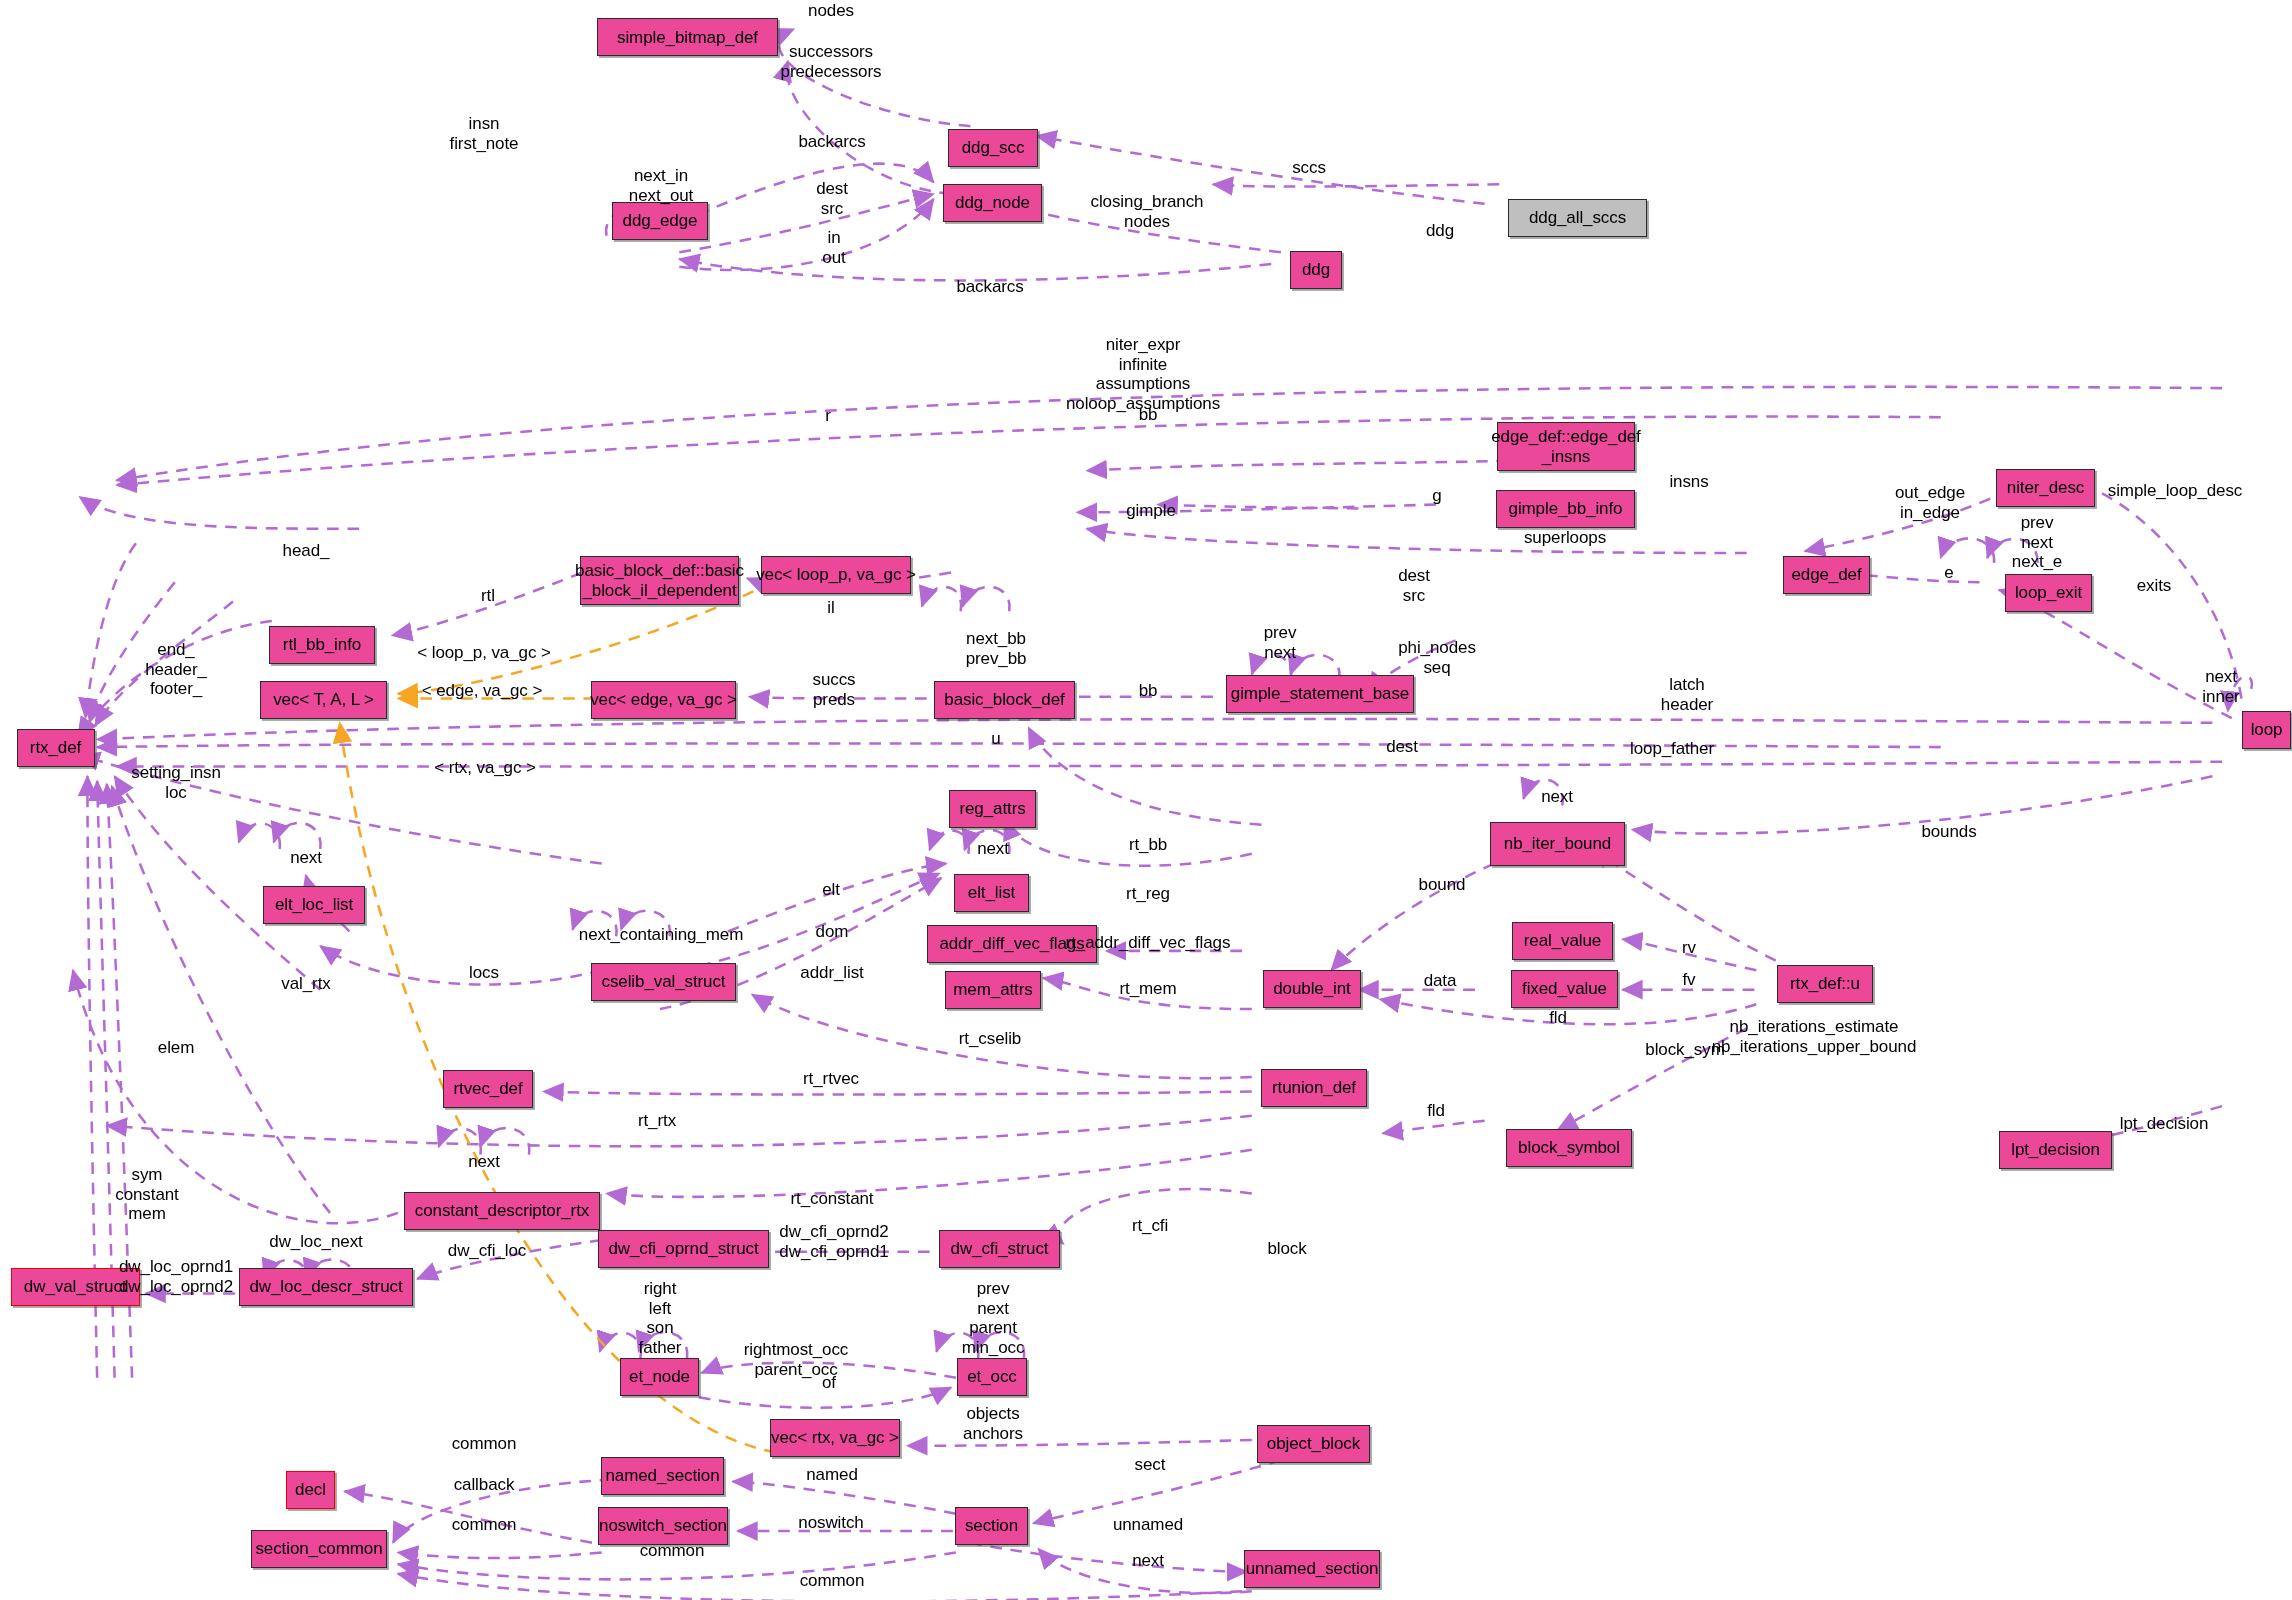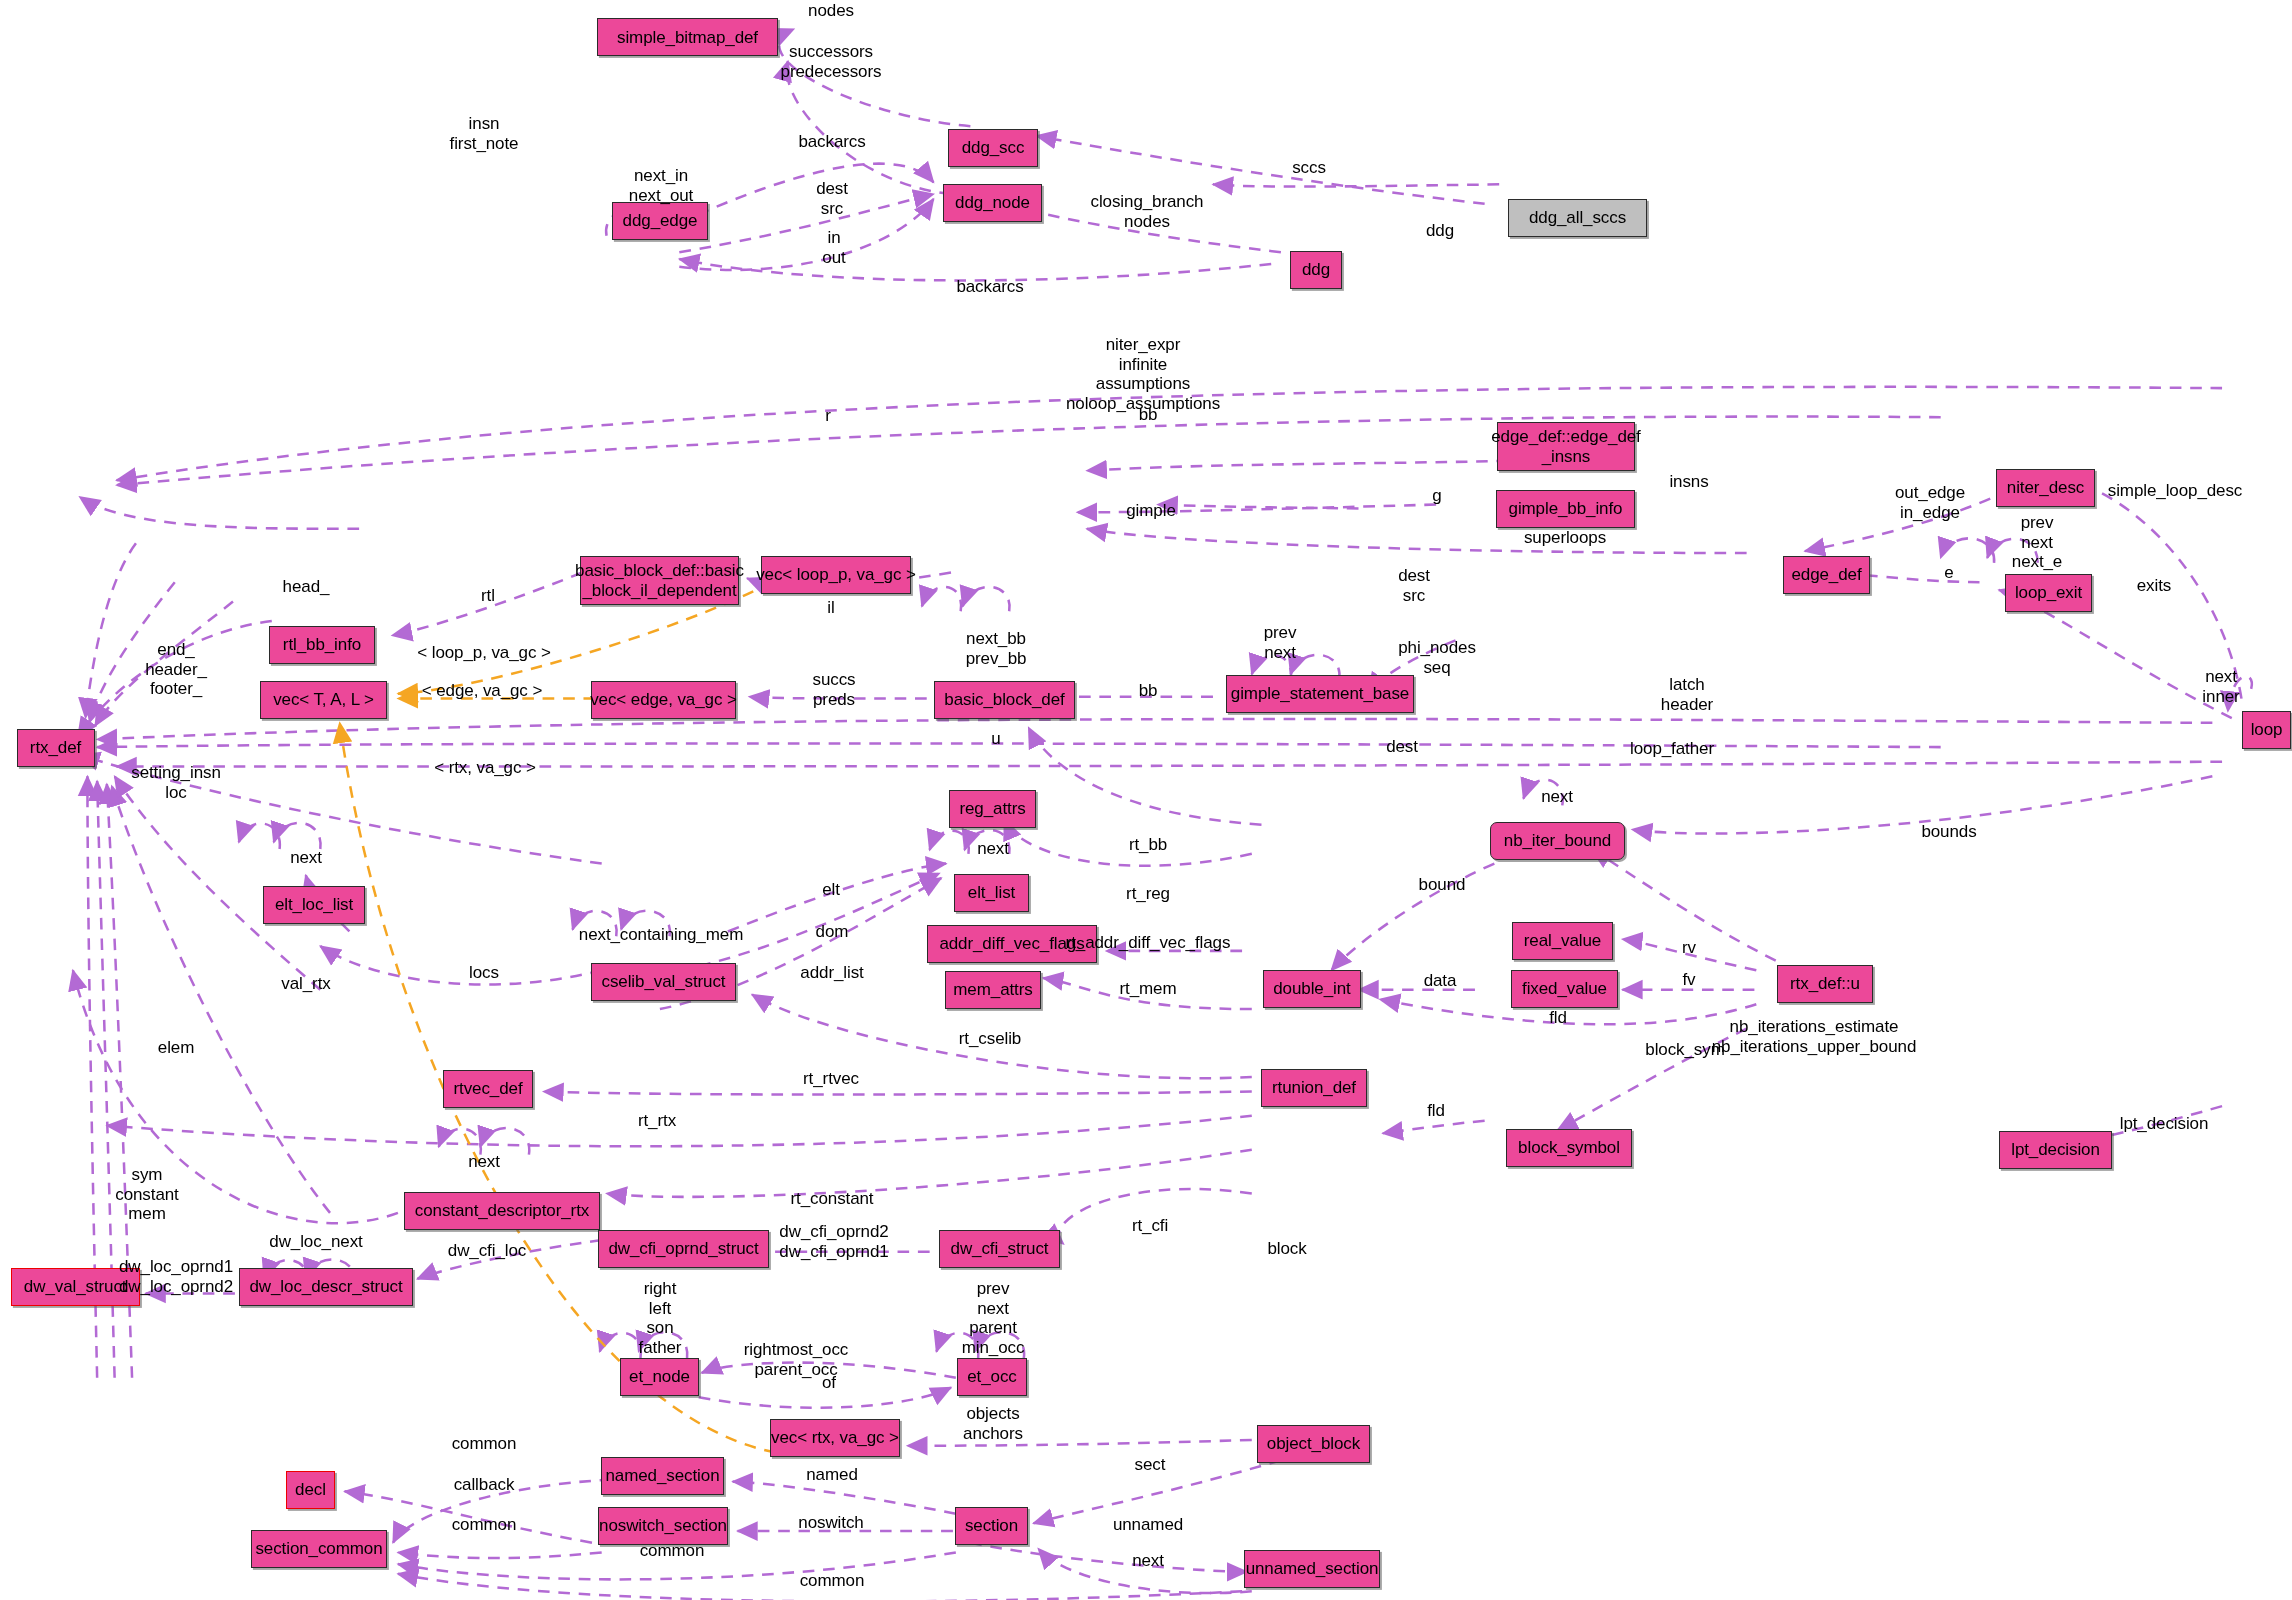--- a/index.html
+++ b/index.html
@@ -287,21 +287,21 @@
       <div class="node" style="left: 761px; top: 556px; width: 150px; height: 38px;">vec&lt; loop_p, va_gc &gt;</div>
       <div class="node" style="left: 1783px; top: 556px; width: 87px; height: 38px;">edge_def</div>
       <div class="node" style="left: 269px; top: 626px; width: 106px; height: 38px;">rtl_bb_info</div>
       <div class="node" style="left: 260px; top: 681px; width: 127px; height: 38px;">vec&lt; T, A, L &gt;</div>
       <div class="node" style="left: 591px; top: 681px; width: 145px; height: 38px;">vec&lt; edge, va_gc &gt;</div>
       <div class="node" style="left: 934px; top: 681px; width: 141px; height: 38px;">basic_block_def</div>
       <div class="node" style="left: 1226px; top: 675px; width: 188px; height: 38px;">gimple_statement_base</div>
       <div class="node" style="left: 2242px; top: 711px; width: 49px; height: 38px;">loop</div>
       <div class="node" style="left: 16.5px; top: 729px; width: 78px; height: 38px;">rtx_def</div>
       <div class="node" style="left: 949px; top: 790px; width: 87px; height: 38px;">reg_attrs</div>
-      <div class="node" style="left: 1490px; top: 822px; width: 135px; height: 38px; border-radius: 7px;">nb_iter_bound</div>
+      <div class="node" style="left: 1490px; top: 822px; width: 135px; height: 44px;">nb_iter_bound</div>
       <div class="node" style="left: 263px; top: 886px; width: 102px; height: 38px;">elt_loc_list</div>
       <div class="node" style="left: 954px; top: 874px; width: 75px; height: 38px;">elt_list</div>
       <div class="node" style="left: 1512px; top: 922px; width: 101px; height: 38px;">real_value</div>
       <div class="node" style="left: 927px; top: 925px; width: 170px; height: 38px;">addr_diff_vec_flags</div>
       <div class="node" style="left: 1263px; top: 970px; width: 98px; height: 38px;">double_int</div>
       <div class="node" style="left: 1511px; top: 970px; width: 107px; height: 38px;">fixed_value</div>
       <div class="node" style="left: 1777px; top: 965px; width: 96px; height: 38px;">rtx_def::u</div>
       <div class="node" style="left: 591px; top: 963px; width: 145px; height: 38px;">cselib_val_struct</div>
       <div class="node" style="left: 945px; top: 971px; width: 96px; height: 38px;">mem_attrs</div>
       <div class="node" style="left: 443px; top: 1070px; width: 90px; height: 38px;">rtvec_def</div>
@@ -351,21 +351,21 @@
       <div class="edge-label" style="left: 1689px; top: 472px;">insns</div>
       <div class="edge-label" style="left: 1930px; top: 483px;">out_edge
 in_edge</div>
       <div class="edge-label" style="left: 2175px; top: 481px;">simple_loop_desc</div>
       <div class="edge-label" style="left: 1437px; top: 486px;">g</div>
       <div class="edge-label" style="left: 1151px; top: 501px;">gimple</div>
       <div class="edge-label" style="left: 1565px; top: 528px;">superloops</div>
       <div class="edge-label" style="left: 2037px; top: 513px;">prev
 next
 next_e</div>
-      <div class="edge-label" style="left: 306px; top: 541px; margin-top: 36px;">head_</div>
+      <div class="edge-label" style="left: 306px; top: 541px;">head_</div>
       <div class="edge-label" style="left: 1949px; top: 563px;">e</div>
       <div class="edge-label" style="left: 2154px; top: 576px;">exits</div>
       <div class="edge-label" style="left: 1414px; top: 566px;">dest
 src</div>
       <div class="edge-label" style="left: 488px; top: 586px;">rtl</div>
       <div class="edge-label" style="left: 831px; top: 598px;">il</div>
       <div class="edge-label" style="left: 996px; top: 629px;">next_bb
 prev_bb</div>
       <div class="edge-label" style="left: 1280px; top: 623px;">prev
 next</div>

